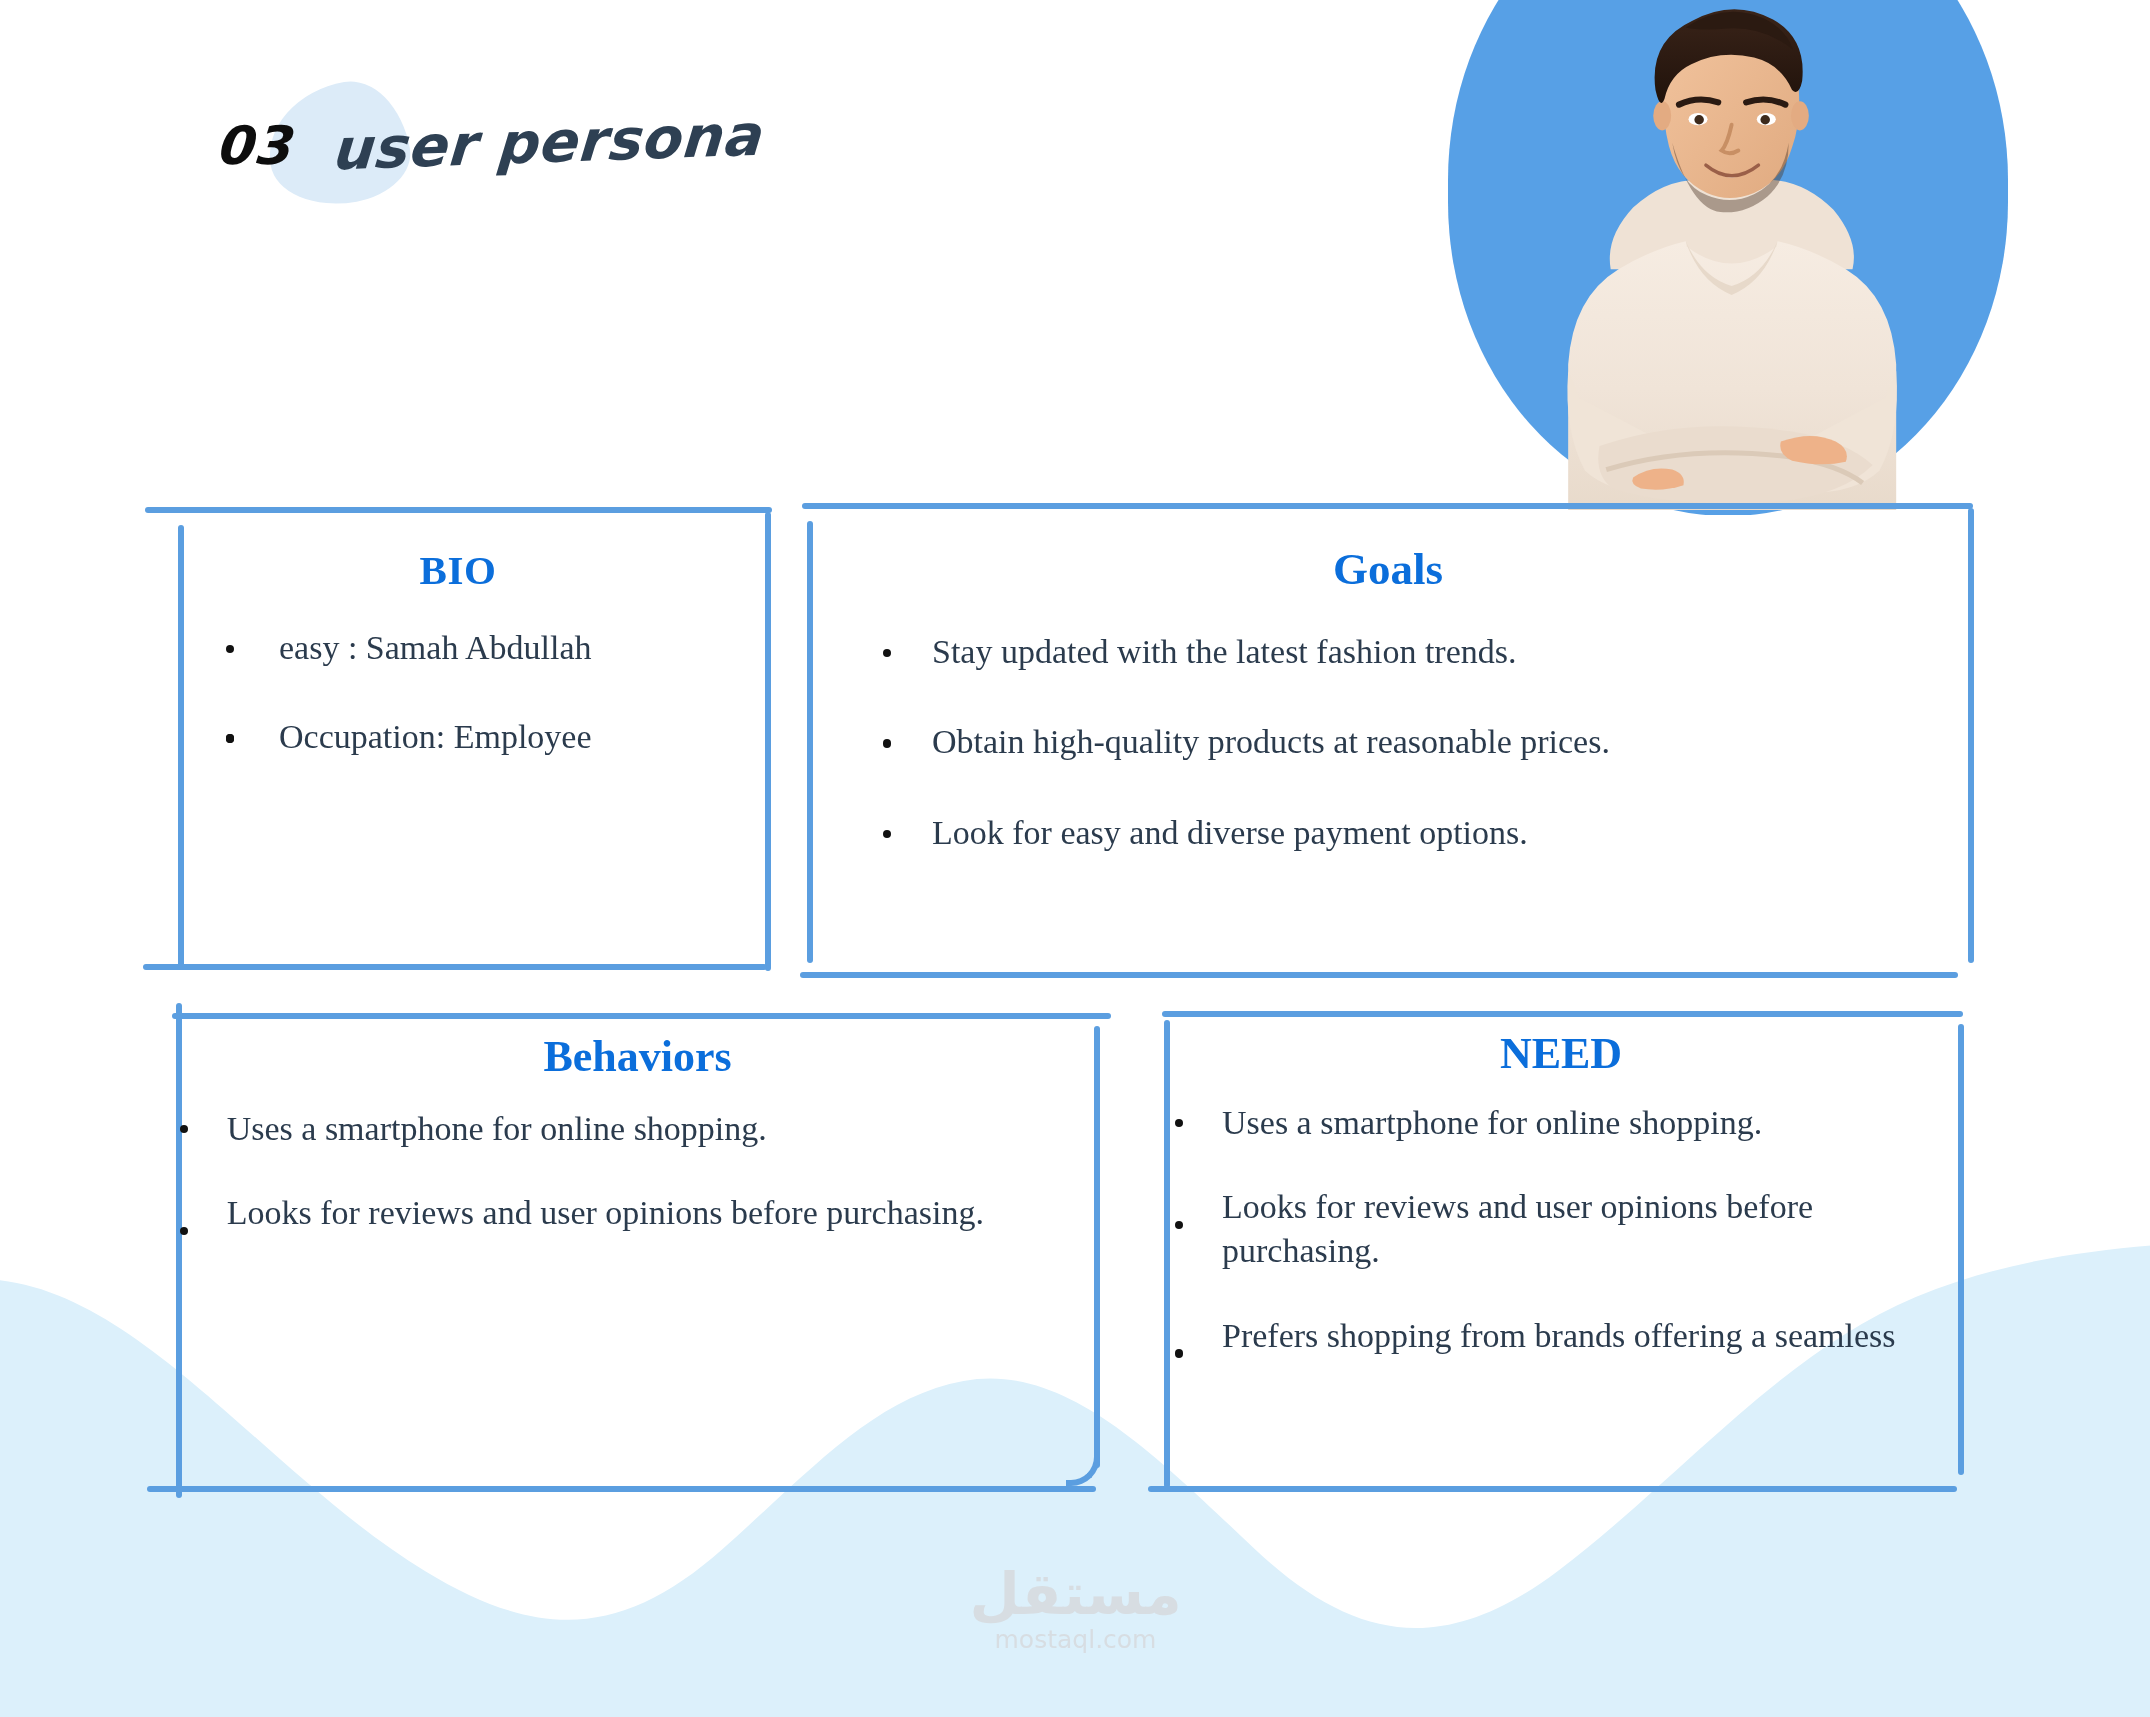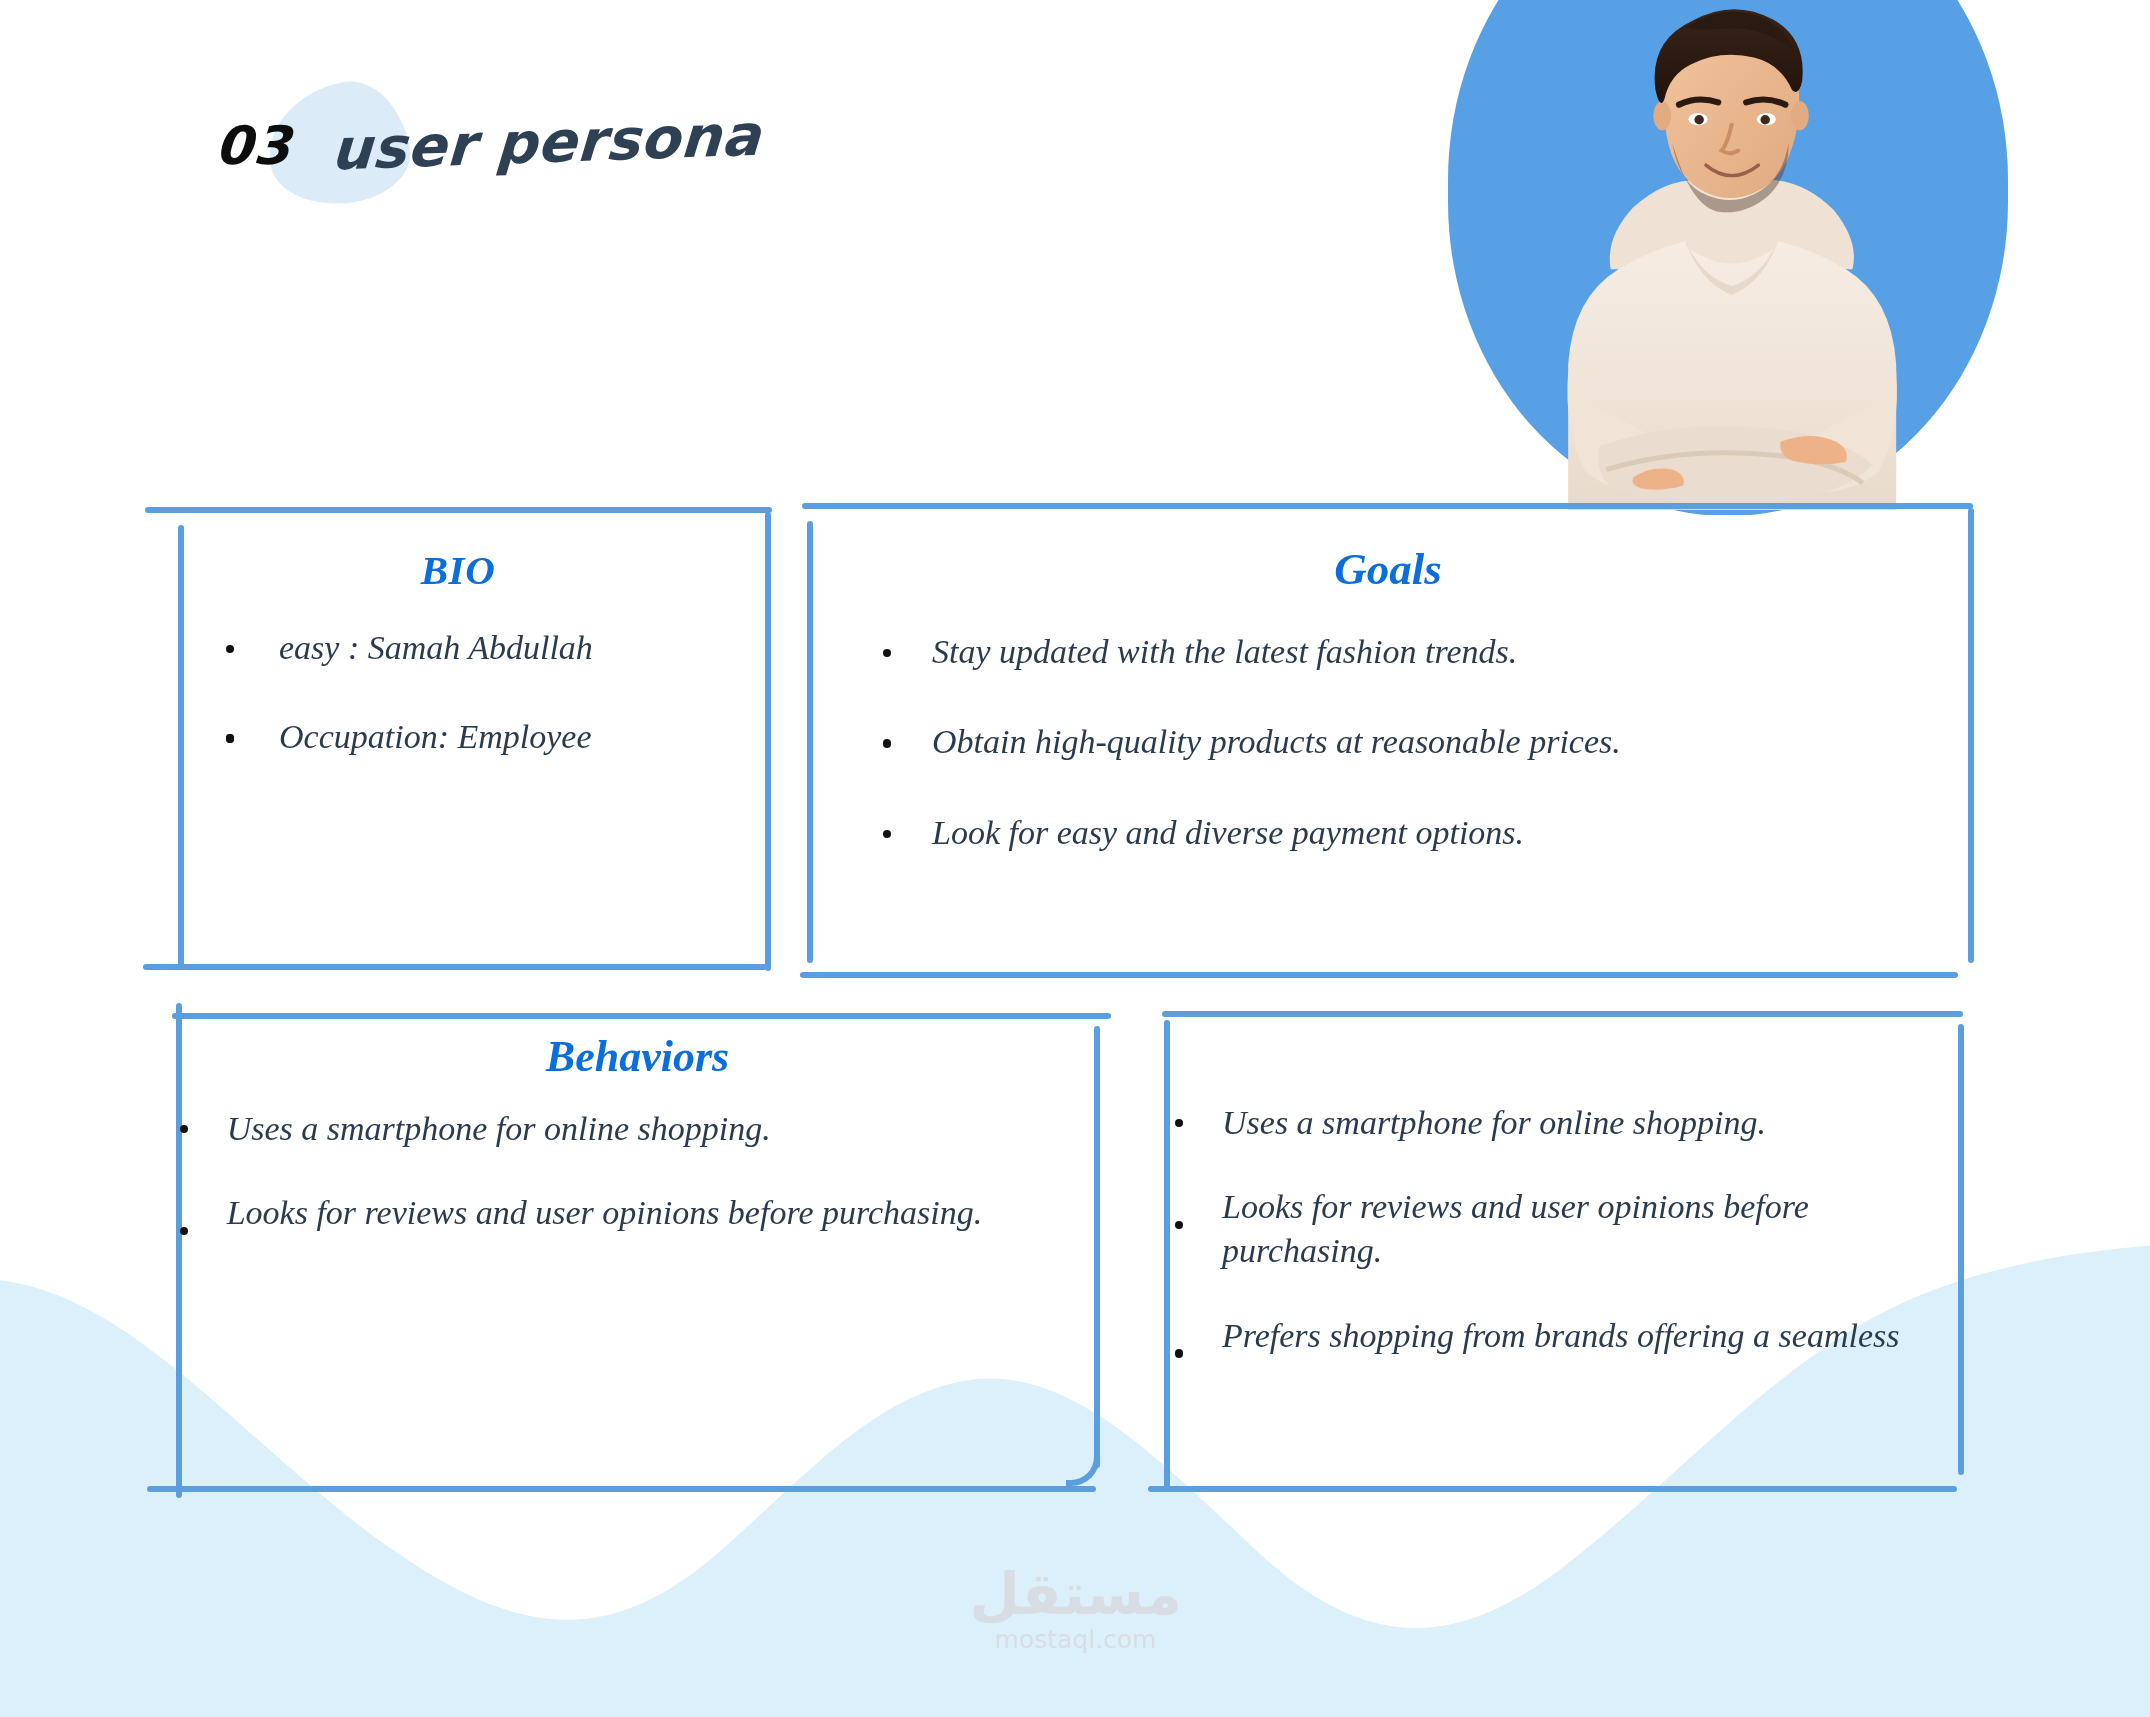--- a/index.html
+++ b/index.html
@@ -68,21 +68,21 @@
   .hero-arch{
     position:absolute; left:25px; top:-134px; width:560px; height:650px;
     background:#57a0e6;
     border-radius:280px / 314px;
   }
   .person{
     position:absolute; left:78px; top:5.6px; width:459px; height:504px;
   }
 
   
-  .board{ position:absolute; left:0; top:0; width:2151px; height:1717px; z-index:5;font-style:italic; }
+  .board{ position:absolute; left:0; top:0; width:2151px; height:1717px; z-index:5; }
 
   .pbox{ position:absolute; }
   .pbox .edge{ position:absolute; background:#5b9ee0; }
   .pbox .edge.h{ height:6.2px; border-radius:3.4px; }
   .pbox .edge.v{ width:6.2px; border-radius:3.4px; }
 
   .pbox-title{
     position:absolute; width:100%; text-align:center;
     font-family:"Liberation Serif", serif;
     font-weight:700; color:#0b6edb;
@@ -303,20 +303,21 @@
         <span class="txt">Looks for reviews and user opinions before purchasing.</span>
       </li>
     </ul>
   </section>
 
   <section class="pbox" id="box-need">
     <span class="edge h e-top"></span>
     <span class="edge v e-left"></span>
     <span class="edge v e-right"></span>
     <span class="edge h e-bottom"></span>
+    <h2 class="pbox-title">NEED</h2>
     <ul class="plist">
       <li>
         <span class="dot"></span>
         <span class="txt">Uses a smartphone for online shopping.</span>
       </li>
       <li class="two-line">
         <span class="dot"></span>
         <span class="txt"> Looks for reviews and user opinions before purchasing.</span>
       </li>
       <li class="two-line">

